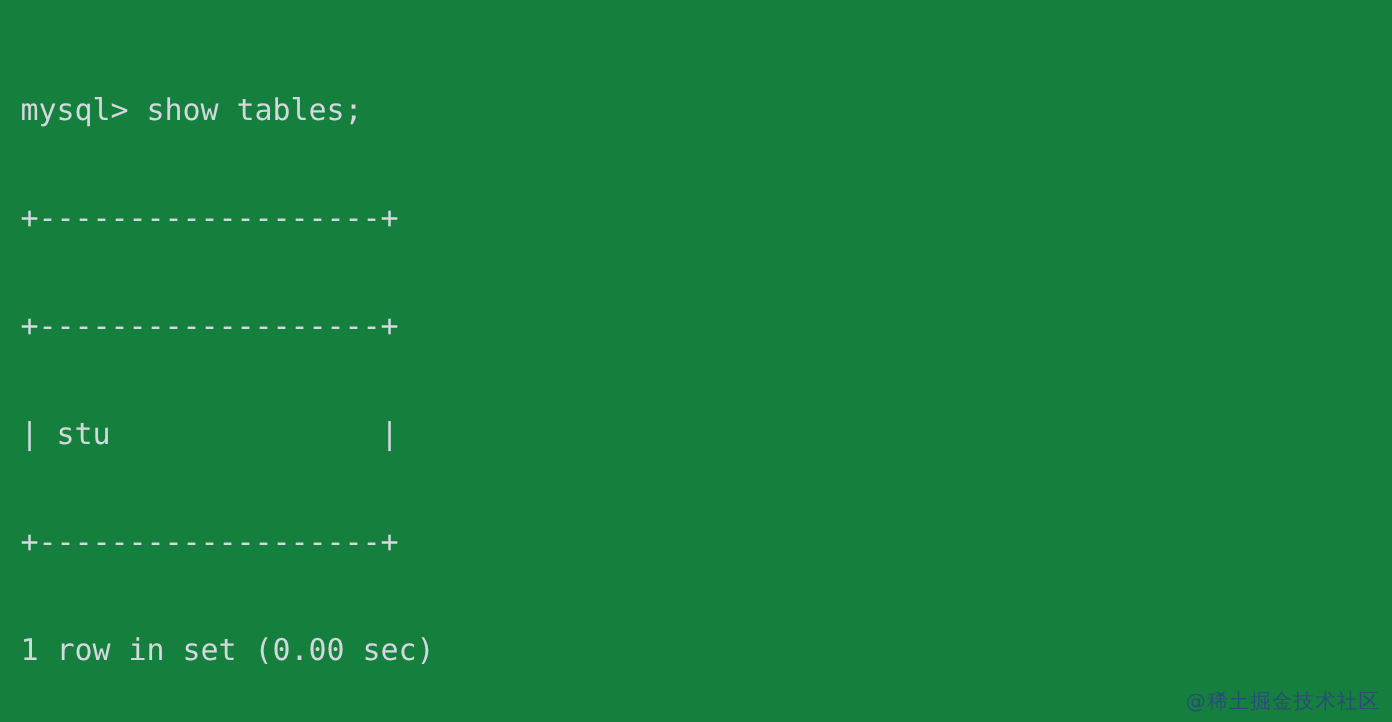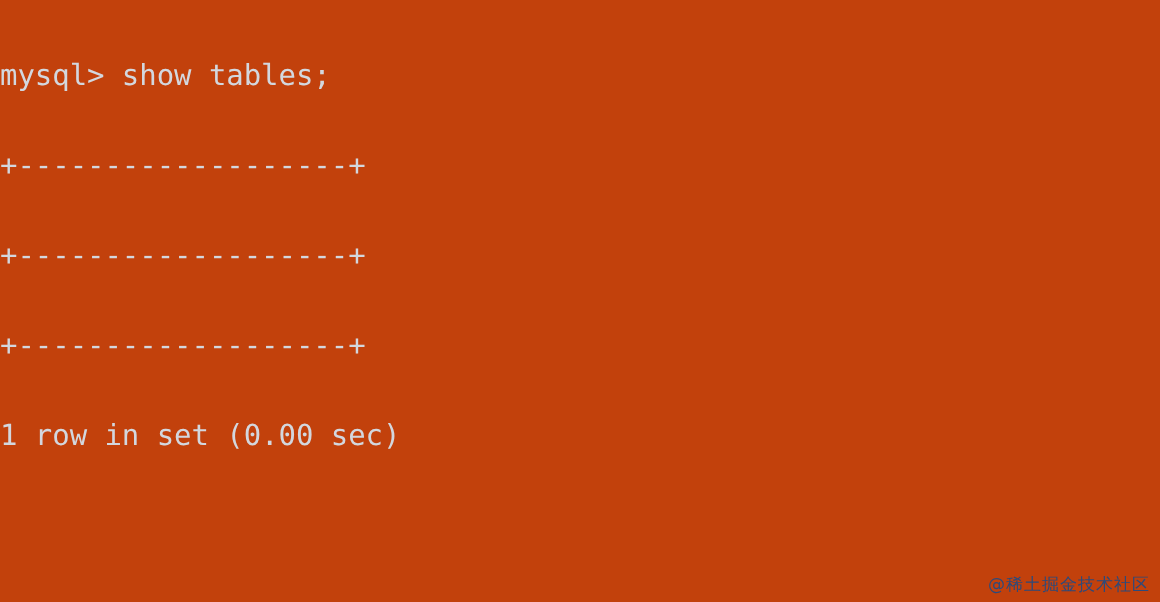--- a/index.html
+++ b/index.html
@@ -13,28 +13,28 @@
     overflow: hidden;
     position: relative;
     font-family: "DejaVu Sans Mono", "Liberation Mono", monospace;
   }
   #terminal {
     position: absolute;
     left: 0;
     top: 0;
     width: 1160px;
     height: 602px;
-    background: #c2410c;
+    background: #15803d;
     color: #d3d7de;
     font-family: "DejaVu Sans Mono", "Liberation Mono", monospace;
-    font-size: 29px;
+    font-size: 25px;
     line-height: 30px;
     letter-spacing: 0px;
     white-space: pre;
-    padding: 0;
+    padding: 17px;
     box-sizing: border-box;
     overflow: hidden;
   }
   #terminal .line {
     height: 30px;
     white-space: pre;
     display: block;
     font-variant-ligatures: none;
     text-rendering: geometricPrecision;
   }
@@ -52,20 +52,21 @@
     margin-left: 27px;
   }
 </style>
 </head>
 <body>
 
 <div id="terminal" style="letter-spacing: -0.052px;">
   <span class="line">mysql&gt; show tables;</span>
   <span class="line">+-------------------+</span>
   <span class="line">+-------------------+</span>
+  <span class="line">| stu               |</span>
   <span class="line">+-------------------+</span>
   <span class="line">1 row in set (0.00 sec)</span>
   
   
   
   
   
   
   
   

